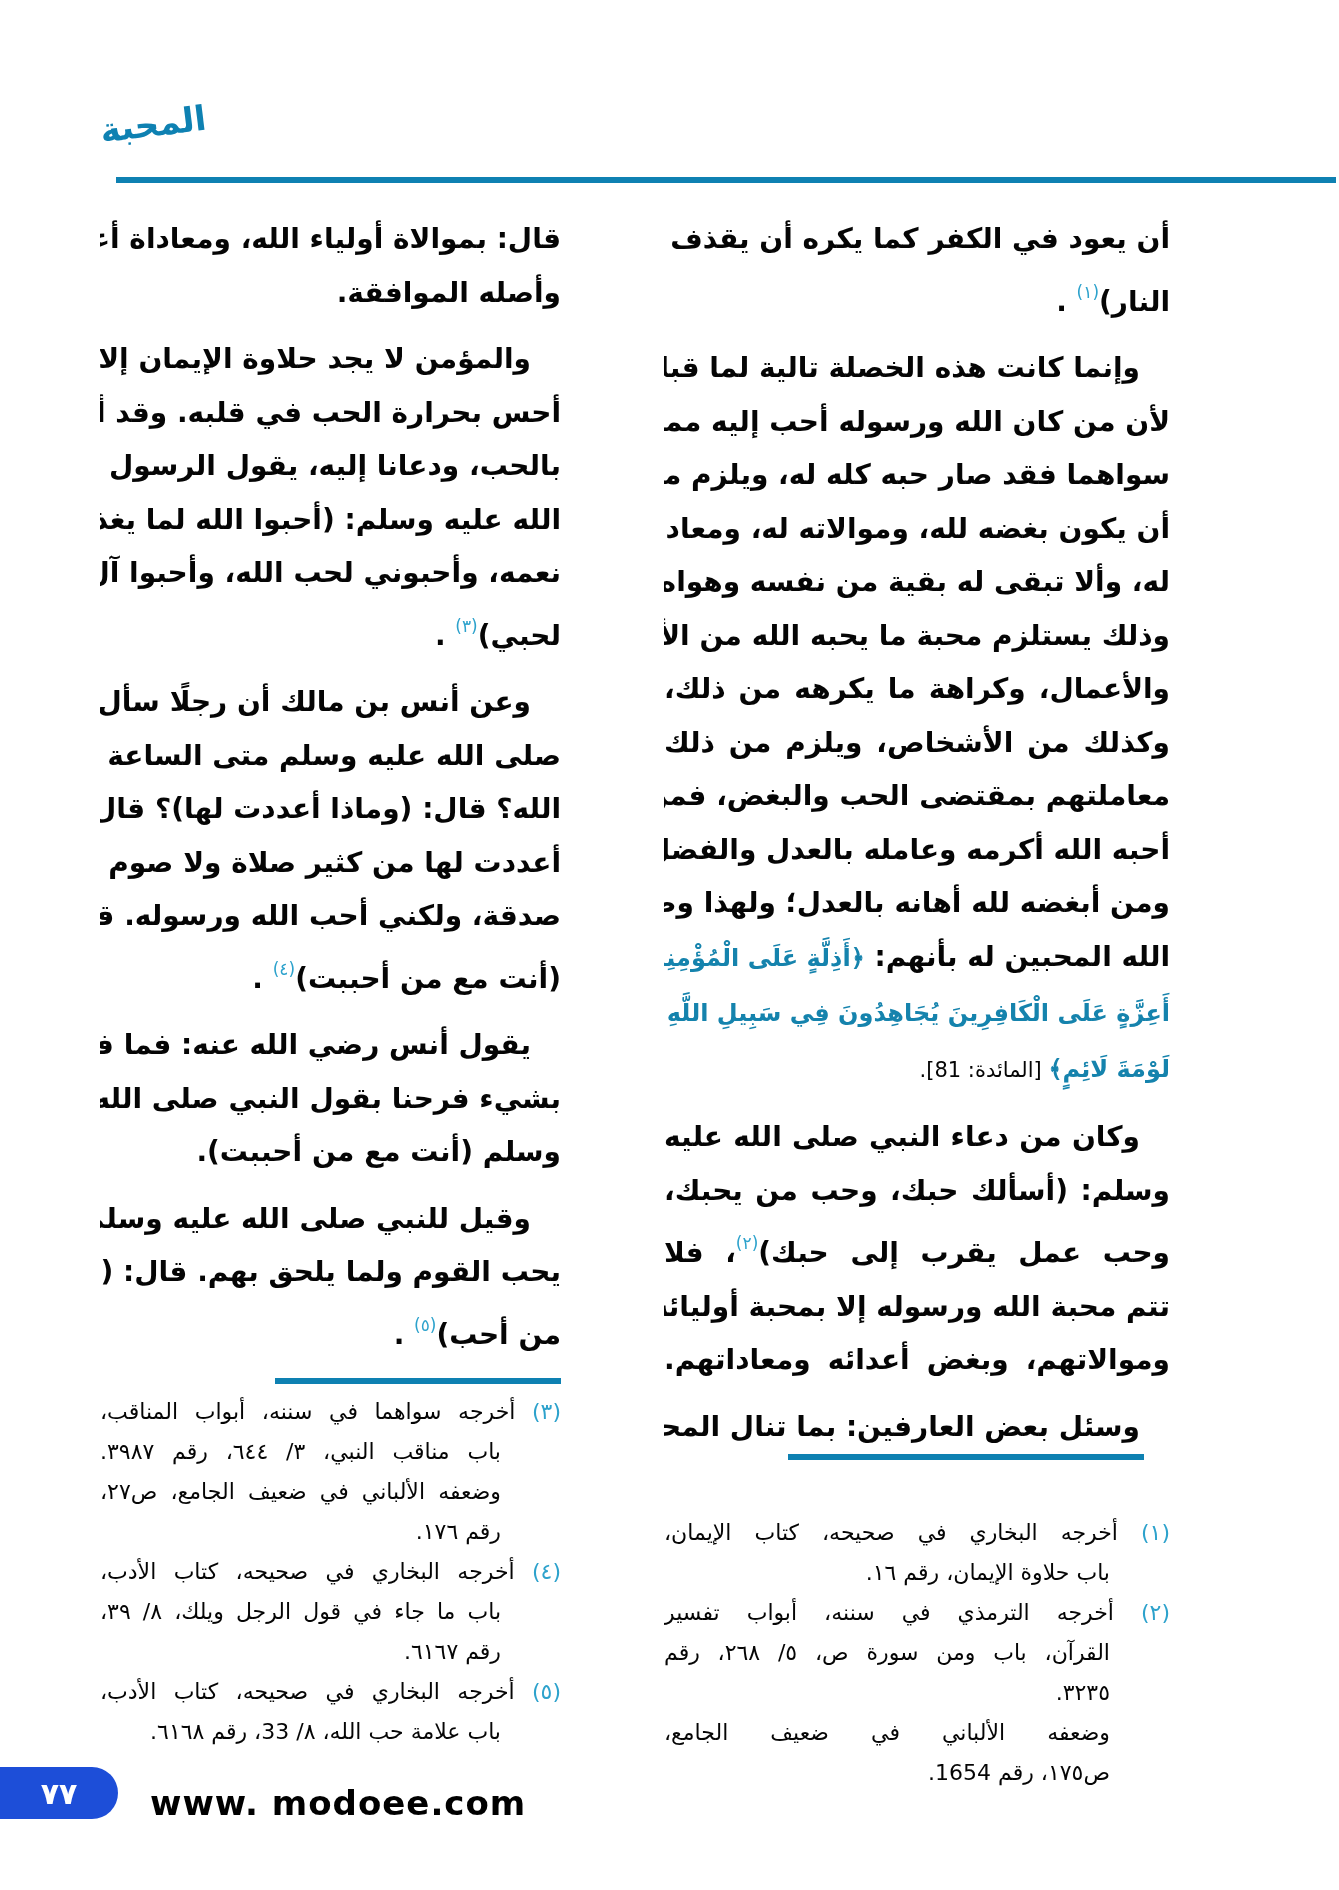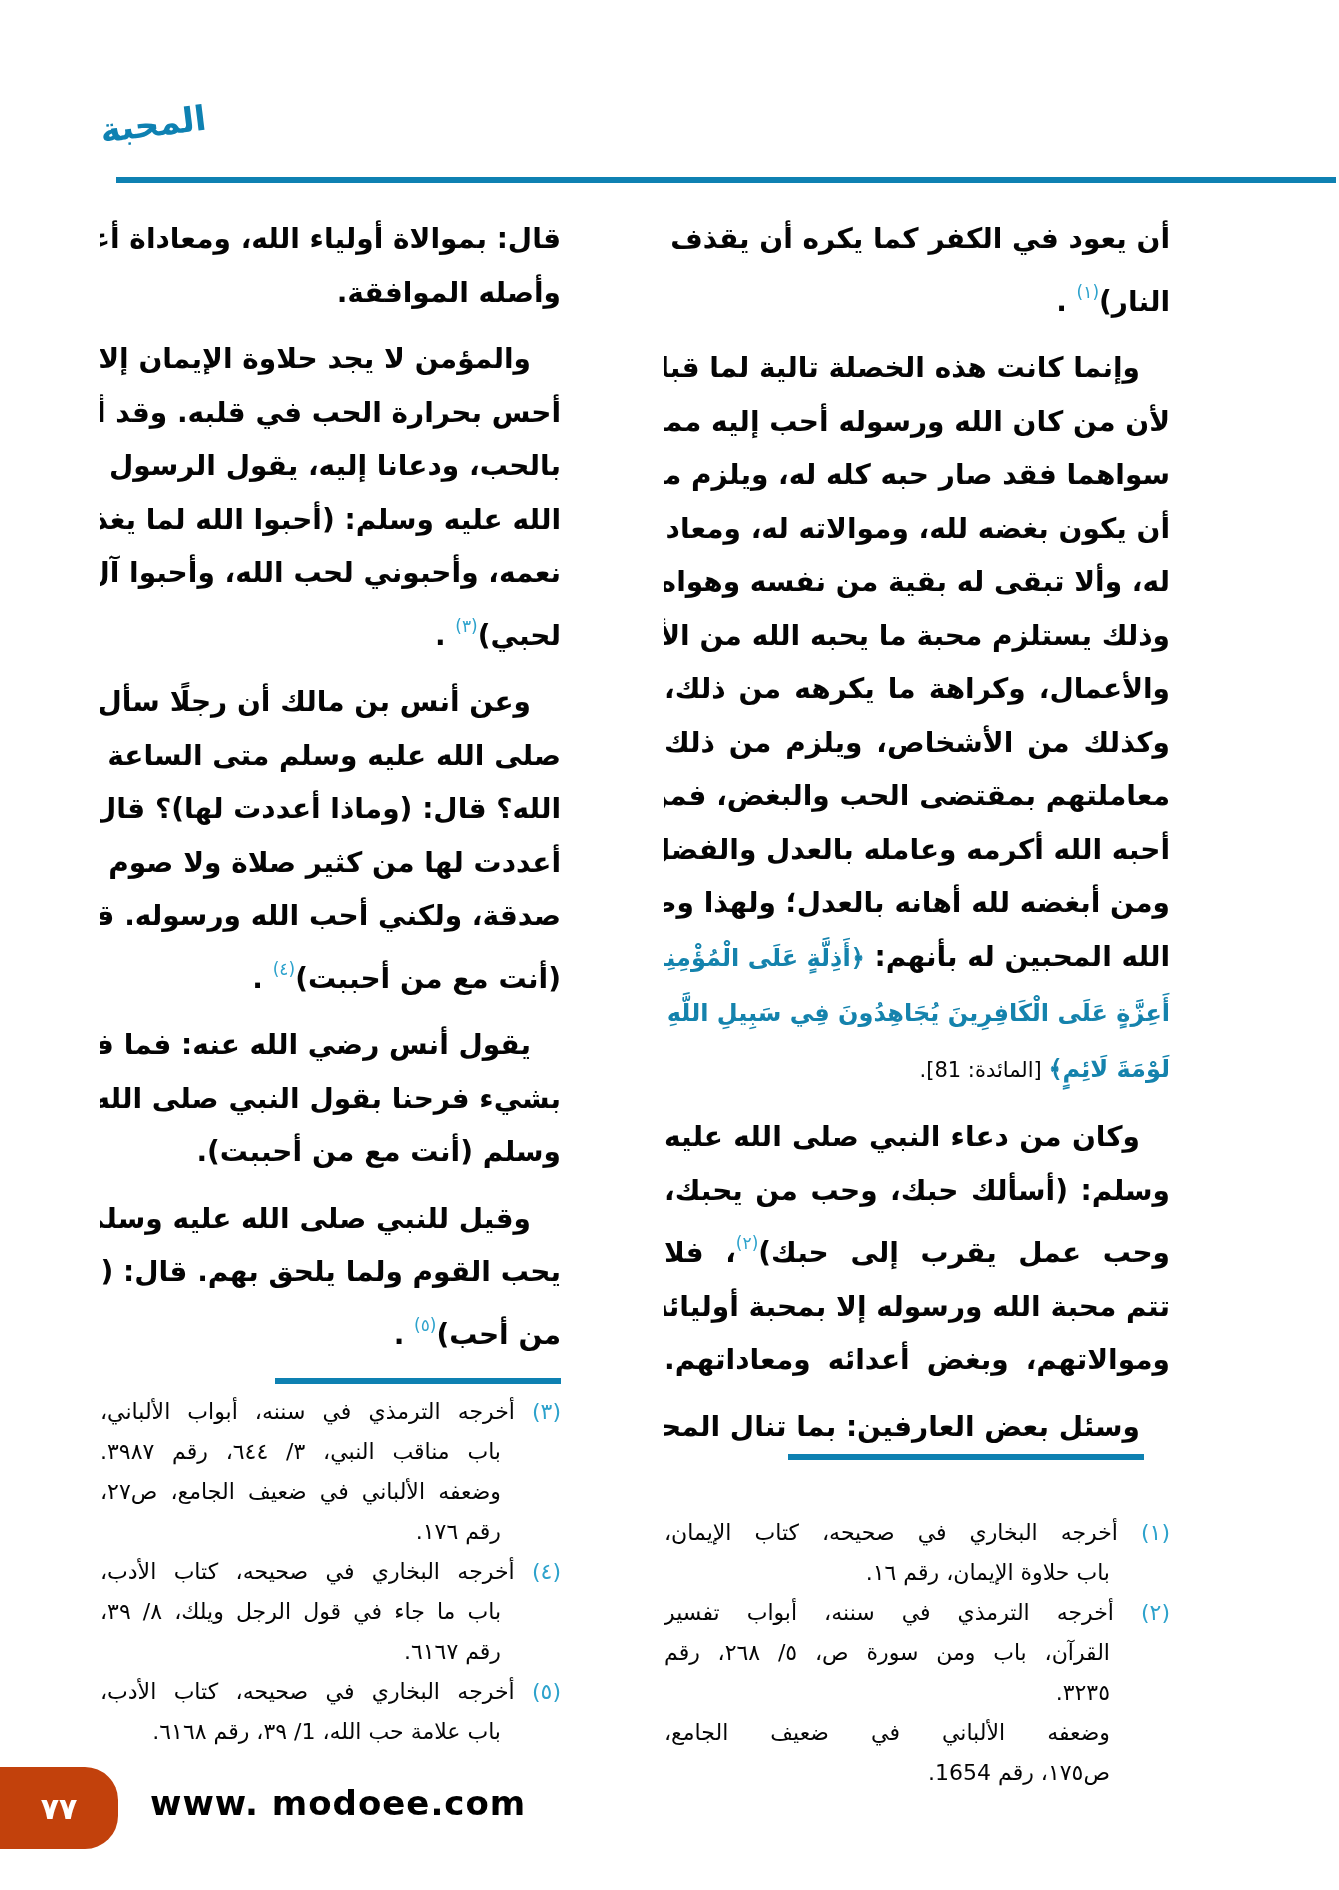--- a/index.html
+++ b/index.html
@@ -48,22 +48,22 @@
   .seg-small { font-size:21px; font-weight:normal; }
   .seg-marker{ color:#2da2cc; }
 
   
   .sep { position:absolute; height:6px; background:#0e81b2; }
   .sep-left  { top:1378px; left:275px; width:286px; }
   .sep-right { top:1454px; left:788px; width:356px; }
 
   
   .page-badge {
-    position:absolute; left:0; top:1767px; width:118px; height:82px;
-    background:#c2410c; border-radius:0 33px 33px 0;
+    position:absolute; left:0; top:1767px; width:118px; height:52px;
+    background:#1d4ed8; border-radius:0 33px 33px 0;
     display:flex; align-items:center; justify-content:center;
     color:#ffffff; font-size:30px; font-weight:bold;
   }
   .website {
     position:absolute; left:150px; top:1783px;
     font-size:34px; font-weight:bold; color:#000000;
     direction:ltr; letter-spacing:1px;
   }
 </style>
 </head>
@@ -129,29 +129,29 @@
       <div class="line jl"><span class="seg-marker">(١) </span><span>أخرجه البخاري في صحيحه، كتاب الإيمان،</span></div>
       <div class="line rl cont"><span>باب حلاوة الإيمان، رقم ١٦.</span></div>
       <div class="line jl"><span class="seg-marker">(٢) </span><span>أخرجه الترمذي في سننه، أبواب تفسير</span></div>
       <div class="line jl cont"><span>القرآن، باب ومن سورة ص، ٥/ ٢٦٨، رقم</span></div>
       <div class="line rl cont"><span>٣٢٣٥.</span></div>
       <div class="line jl cont"><span>وضعفه الألباني في ضعيف الجامع،</span></div>
       <div class="line rl cont"><span>ص١٧٥، رقم 1654.</span></div>
     </div>
 
   <div class="col col-left-fn fn-col">
-      <div class="line jl"><span class="seg-marker">(٣) </span><span>أخرجه الترمذي في سننه، أبواب الألباني،</span></div>
+      <div class="line jl"><span class="seg-marker">(٣) </span><span>أخرجه سواهما في سننه، أبواب المناقب،</span></div>
       <div class="line jl cont"><span>باب مناقب النبي، ٣/ ٦٤٤، رقم ٣٩٨٧.</span></div>
       <div class="line jl cont"><span>وضعفه الألباني في ضعيف الجامع، ص٢٧،</span></div>
       <div class="line rl cont"><span>رقم ١٧٦.</span></div>
       <div class="line jl"><span class="seg-marker">(٤) </span><span>أخرجه البخاري في صحيحه، كتاب الأدب،</span></div>
       <div class="line jl cont"><span>باب ما جاء في قول الرجل ويلك، ٨/ ٣٩،</span></div>
       <div class="line rl cont"><span>رقم ٦١٦٧.</span></div>
       <div class="line jl"><span class="seg-marker">(٥) </span><span>أخرجه البخاري في صحيحه، كتاب الأدب،</span></div>
-      <div class="line rl cont"><span>باب علامة حب الله، 1/ ٣٩، رقم ٦١٦٨.</span></div>
+      <div class="line rl cont"><span>باب علامة حب الله، ٨/ 33، رقم ٦١٦٨.</span></div>
     </div>
 
   <div class="page-badge">
     <span>٧٧</span>
   </div>
   <div class="website">www. modoee.com</div>
 
 </div>
 
 </body></html>

